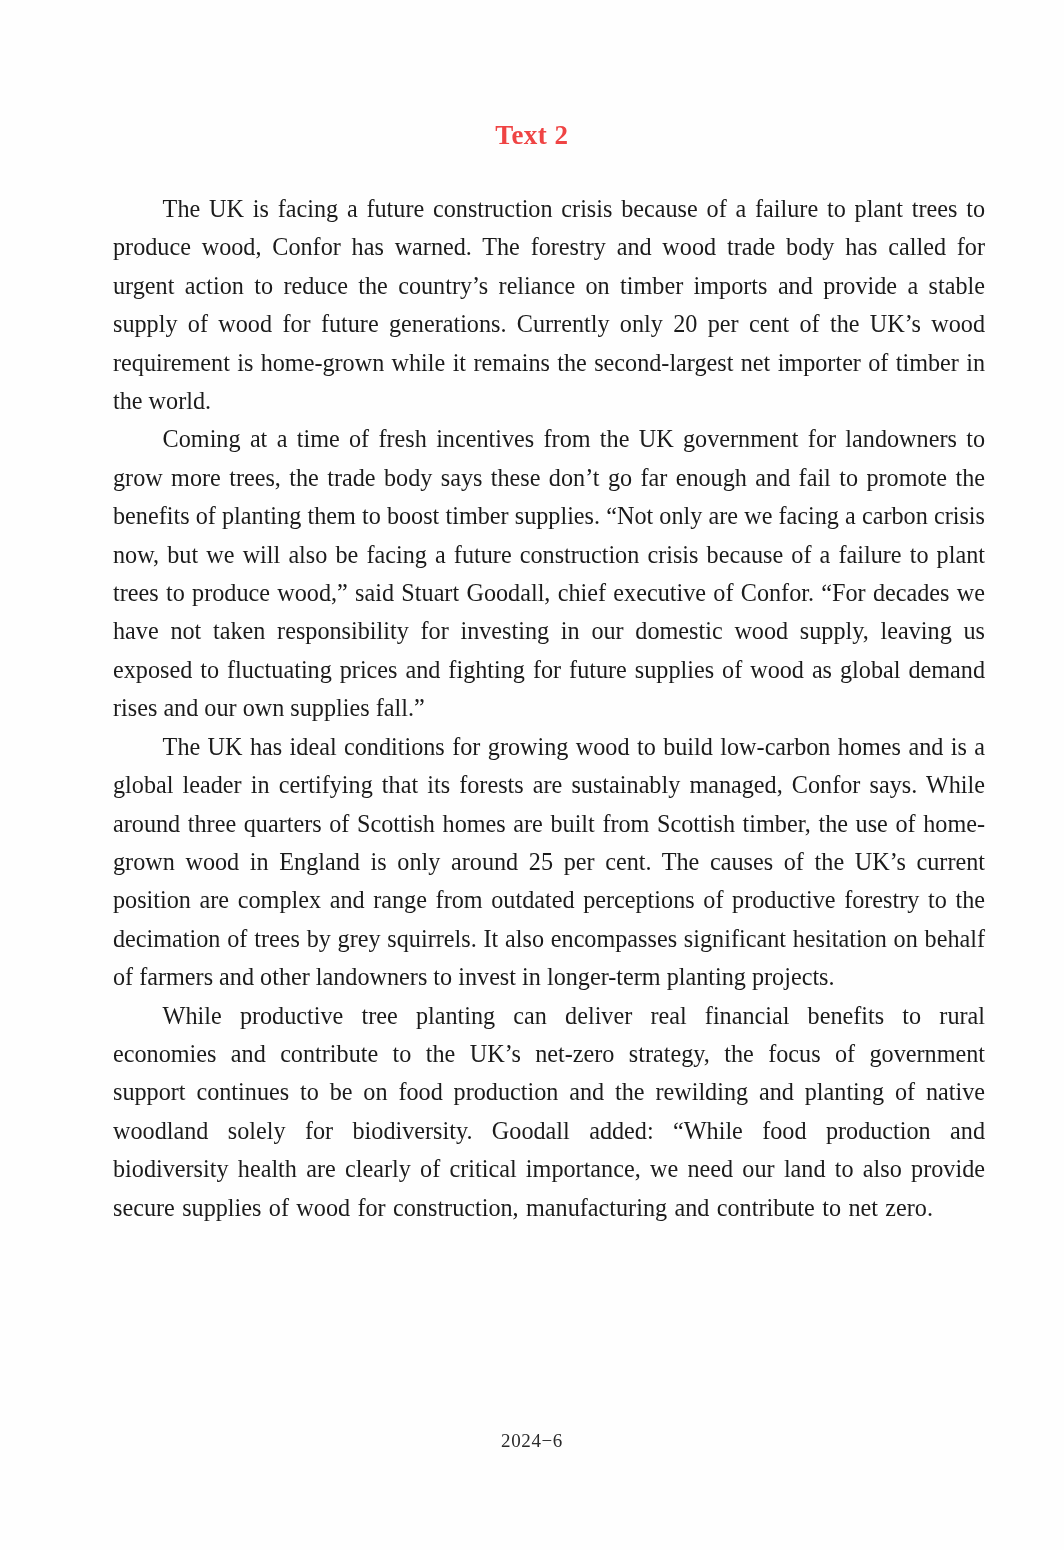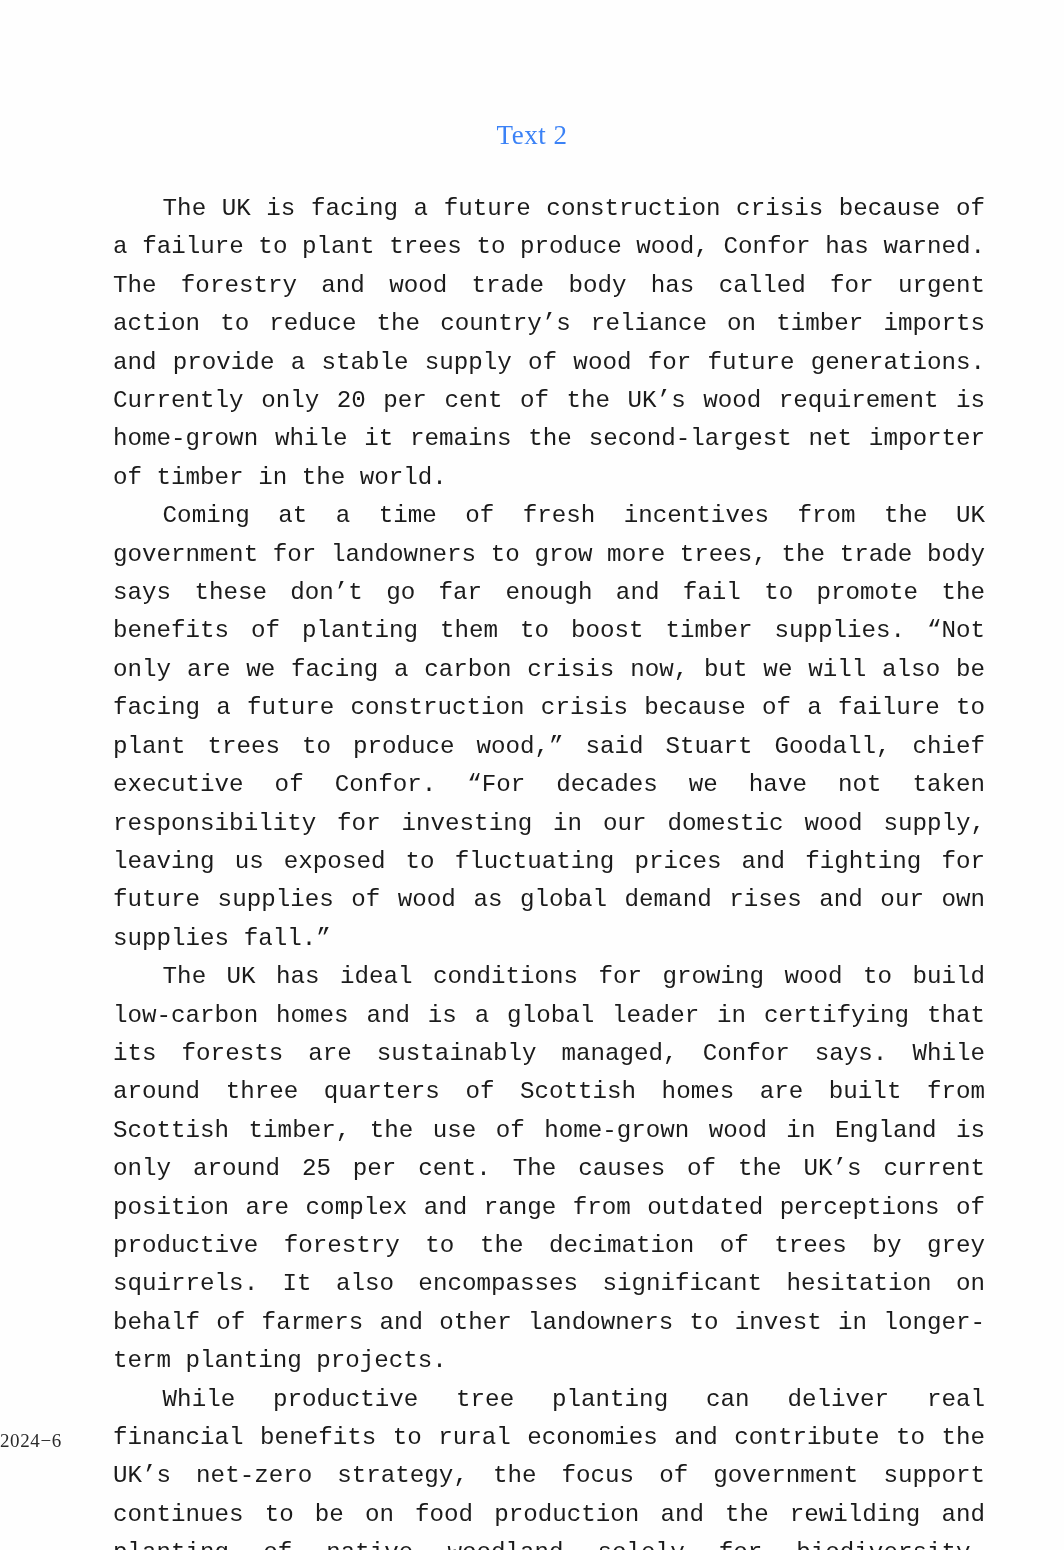--- a/index.html
+++ b/index.html
@@ -27,23 +27,23 @@
     box-sizing: border-box;
   }
 
   .page-title {
     position: absolute;
     top: 120px;
     left: 0;
     width: 1064px;
     text-align: center;
     font-size: 27px;
-    font-weight: normal;
+    font-weight: bold;
     letter-spacing: 0.5px;
-    color: #3b82f6;
+    color: #ef4444;
     font-family: "Liberation Serif", "DejaVu Serif", serif;
   }
 
   .body-text {
     position: absolute;
     top: 190px;
     left: 113px;
     width: 872px;
     font-size: 24.2px;
     line-height: 38.4px;
@@ -51,33 +51,33 @@
     text-justify: inter-word;
     color: #1b1b1b;
   }
 
   .body-text p {
     margin: 0 0 0 0;
     text-indent: 2.05em;
     text-align: justify;
     -webkit-hyphens: none;
     hyphens: none;
-    font-family: Liberation Mono, monospace;
   }
 
   
   .body-text p.loose {
     word-spacing: 0.055em;
   }
 
   .footer {
     position: absolute;
     top: 1430px;
     left: 0;
     width: 1064px;
+    text-align: center;
     font-size: 19px;
     color: #2a2a2a;
     letter-spacing: 0.6px;
   }
 </style>
 </head>
 <body>
 
 <div class="page">
 

